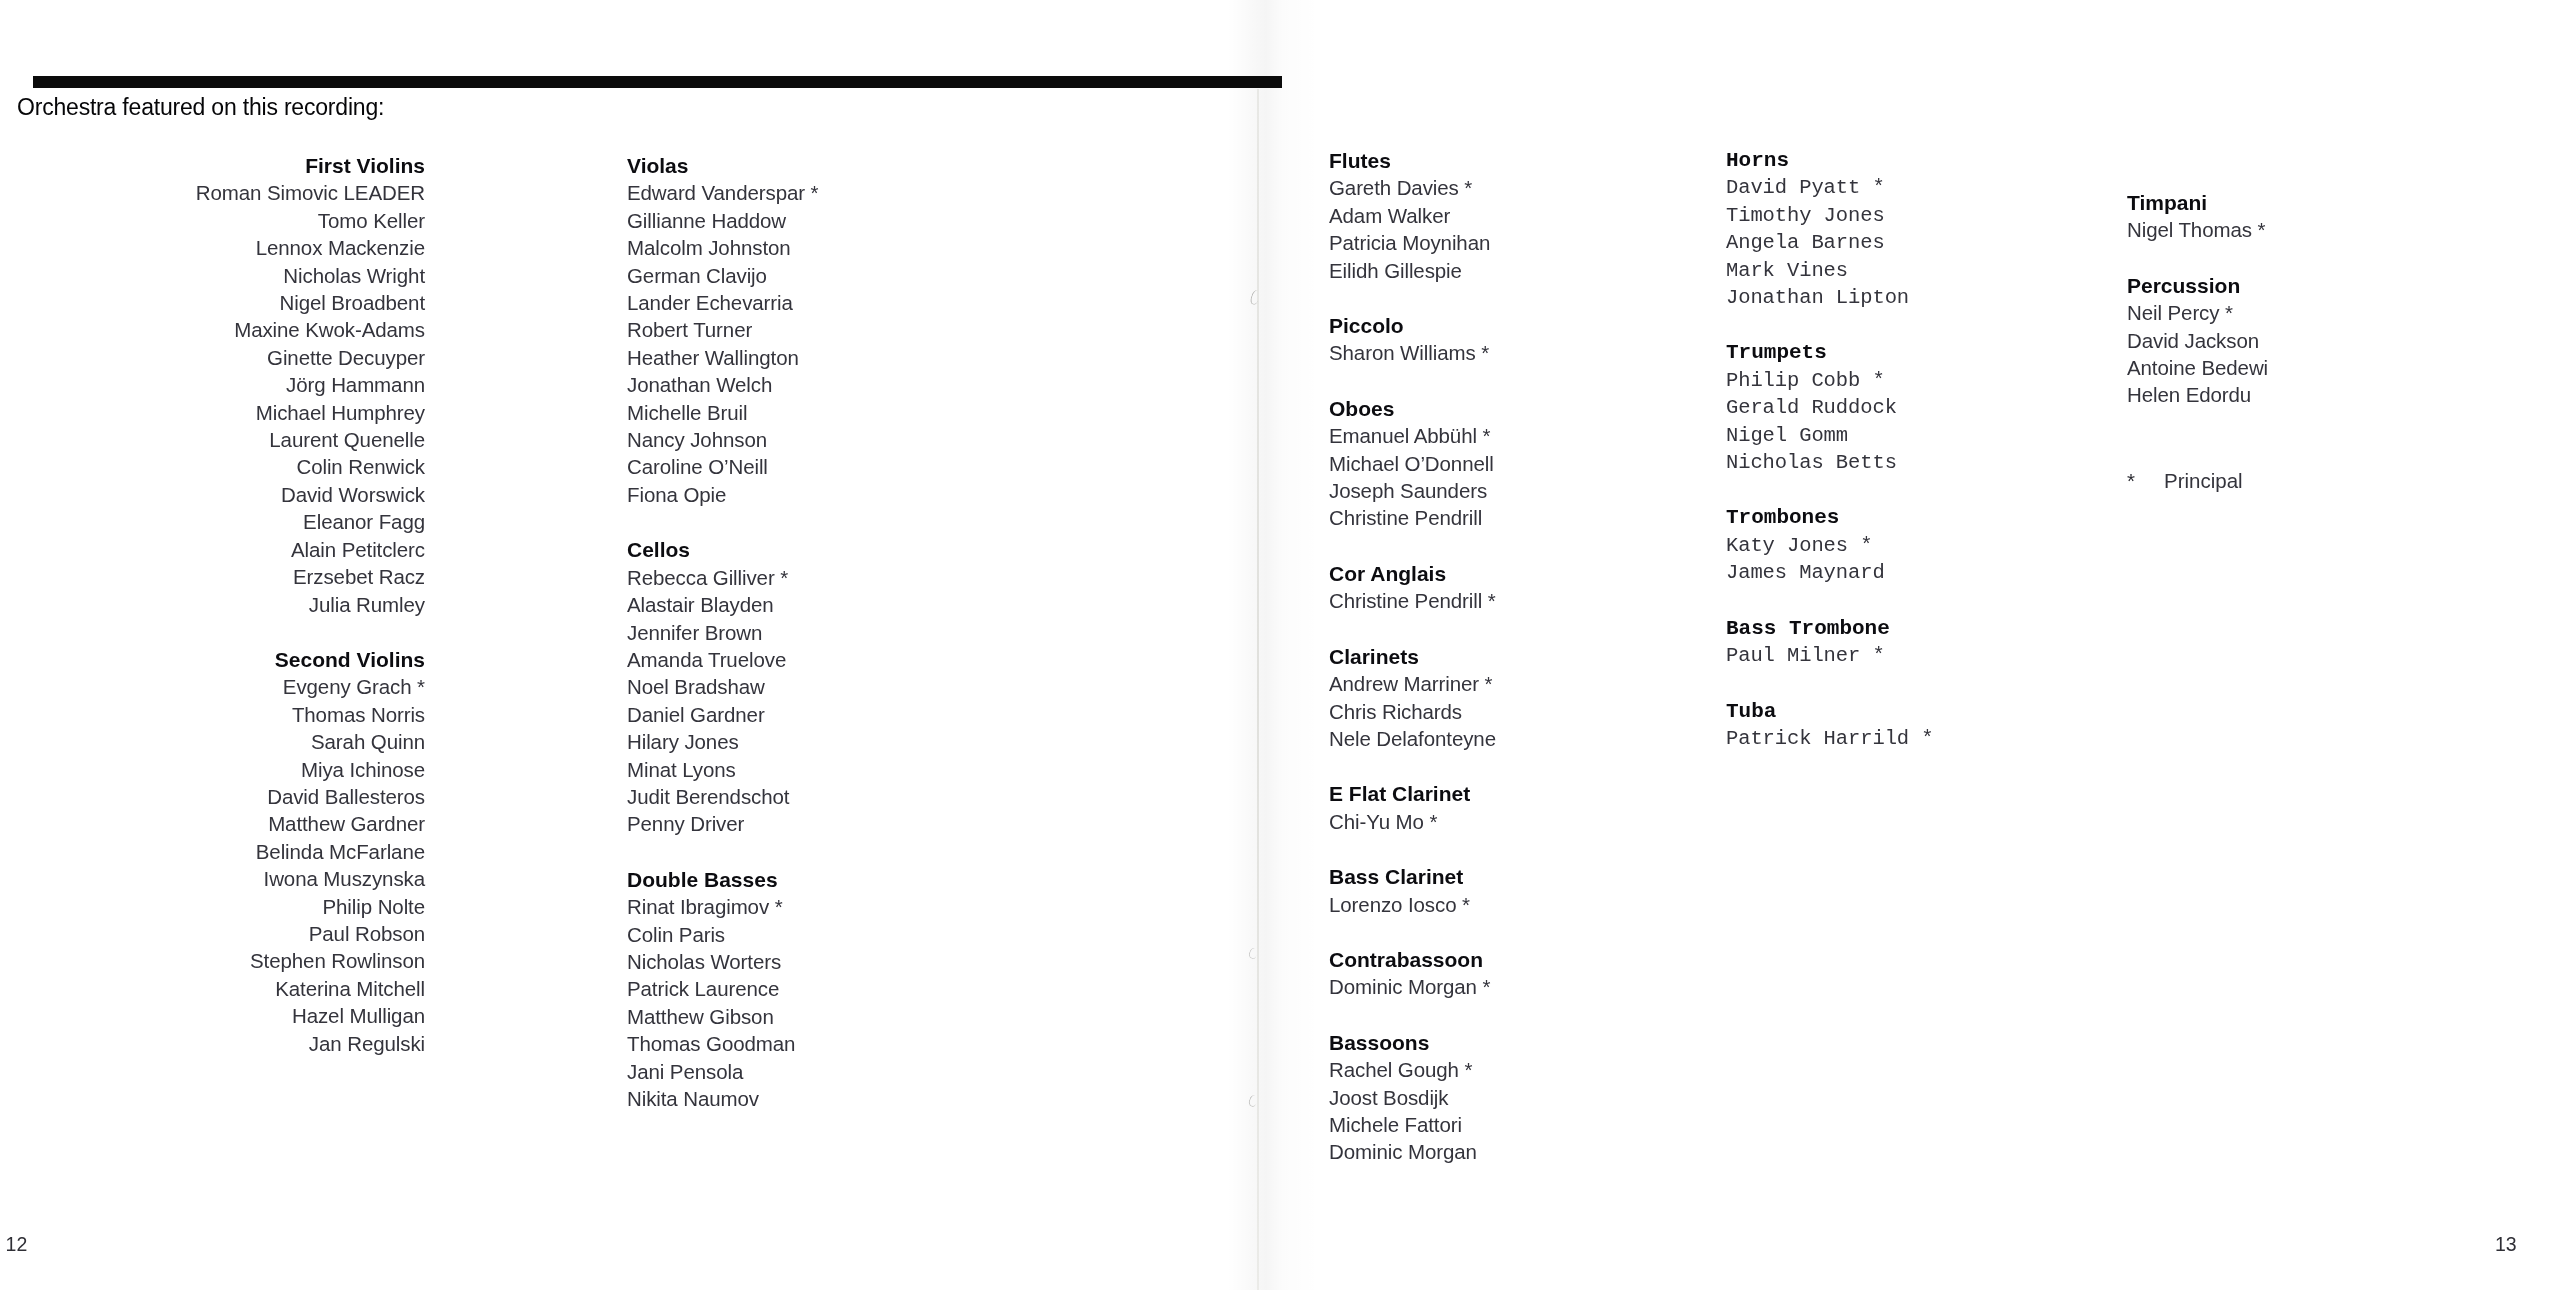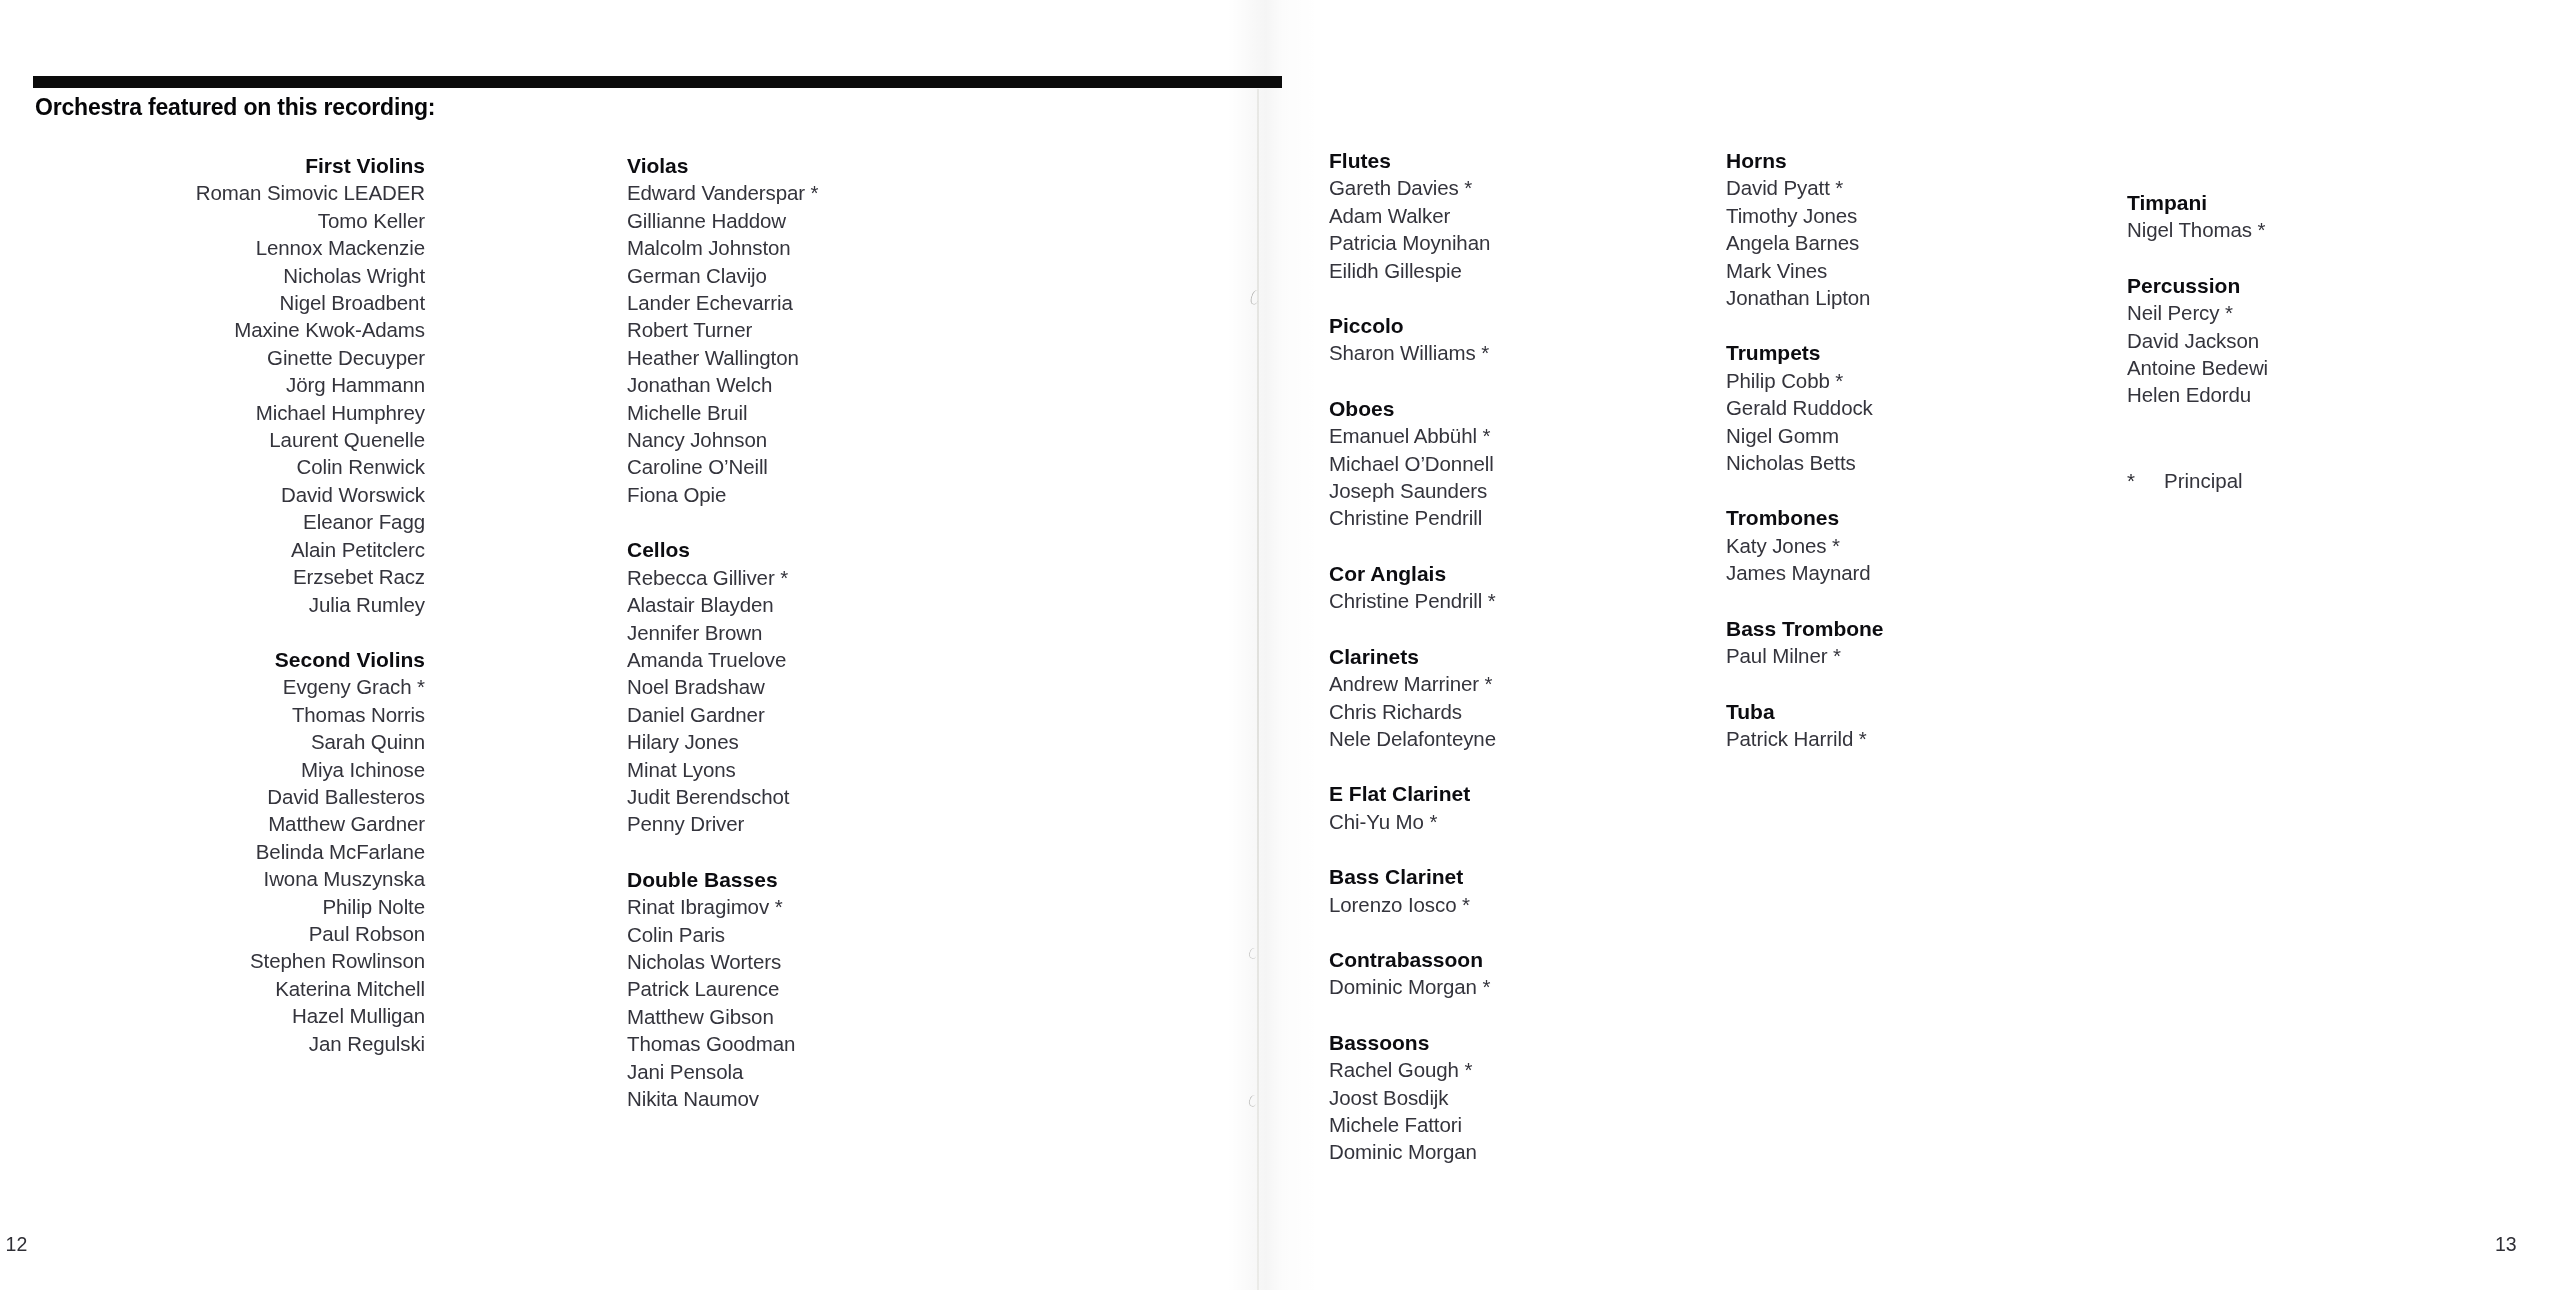--- a/index.html
+++ b/index.html
@@ -9,30 +9,30 @@
     font-family: "Liberation Sans", sans-serif;
     position: relative;
     overflow: hidden;
   }
   .page-rule {
     position: absolute; left: 33px; top: 76px;
     width: 1249px; height: 12px;
     background: #0b0b0b;
   }
   .page-header {
-    position: absolute; left: 35px; top: 94px;
-    font-size: 23px; font-weight: bold; color: #060608;
+    position: absolute; left: 17px; top: 94px;
+    font-size: 23px; font-weight: normal; color: #060608;
     letter-spacing: -0.2px;
     white-space: nowrap;
   }
   .col { position: absolute; width: 390px; }
   #col-0 { left: 35px;   top: 152px; text-align: right; }
   #col-1 { left: 627px;  top: 152px; }
   #col-2 { left: 1329px; top: 147px; }
-  #col-3 { left: 1726px; top: 147px; }
+  #col-3 { left: 1726px; top: 147px; font-family: Liberation Mono, monospace; }
   #col-4 { left: 2127px; top: 147px; margin-top: 42px; }
   .section:not(:first-child) { margin-top: 28px; }
   .section-title {
     font-weight: bold; color: #0c0c10;
     font-size: 21px; line-height: 27.4px;
     white-space: nowrap;
   }
   .member {
     color: #34343c; font-size: 20.5px; line-height: 27.4px;
     letter-spacing: -0.1px;

